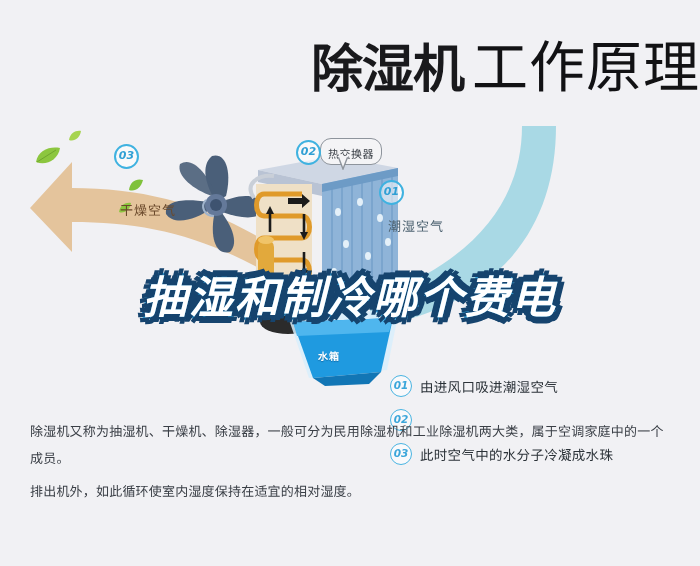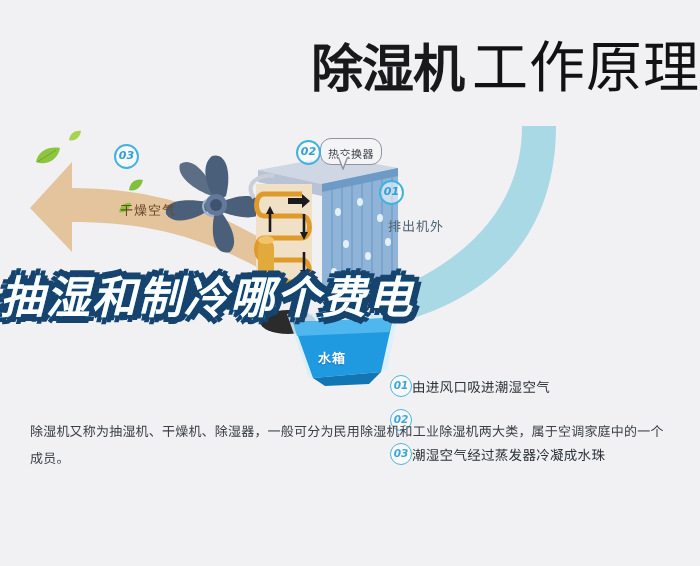--- a/index.html
+++ b/index.html
@@ -99,21 +99,21 @@
     position: absolute;
     left: 283px;
     top: 188px;
     width: 120px;
     height: 78px;
   }
   .tank-label {
     position: absolute;
     left: 318px;
     top: 228px;
-    font-size: 13px;
+    font-size: 10px;
     color: #ffffff;
     font-weight: 700;
     letter-spacing: 1px;
     text-shadow: 0 1px 1px rgba(0,60,110,.45);
   }
 
   
   .badge {
     position: absolute;
     width: 21px;
@@ -194,33 +194,34 @@
     color: #3ba6da;
     font-size: 10.5px;
     font-weight: 700;
     font-style: italic;
     line-height: 18px;
     text-align: center;
     background: rgba(255,255,255,.6);
     font-family: "DejaVu Sans", sans-serif;
   }
   .legend-text {
+    margin-left: 8px;
     font-size: 13.5px;
     color: #2b3238;
     letter-spacing: .3px;
     white-space: nowrap;
   }
 
   
   .overlay {
     position: absolute;
     left: 0;
     top: 262px;
     width: 700px;
-    text-align: left;
+    text-align: center;
     pointer-events: none;
   }
   .overlay-text {
     display: inline-block;
     font-family: "DejaVu Sans", "Liberation Sans", sans-serif;
     font-size: 44px;
     font-weight: 700;
     font-style: italic;
     letter-spacing: 2px;
     color: #ffffff;
@@ -371,41 +372,42 @@
     <svg class="callout-tail" viewBox="0 0 12 14">
       <path d="M1 0 L11 0 L6 13 Z" fill="#f4f4f6" stroke="#8e949c" stroke-width="1.4"></path>
       <path d="M1 0 L11 0" stroke="#f4f4f6" stroke-width="2.4"></path>
     </svg>
 
     <div class="badge" id="badge-03i">03</div>
     <div class="badge" id="badge-02i">02</div>
     <div class="badge" id="badge-01i">01</div>
 
     <div class="air-label" id="label-dry">干燥空气</div>
-    <div class="air-label" id="label-humid">排出机外</div>
+    <div class="air-label" id="label-humid">潮湿空气</div>
 
     <div class="legend">
       <div class="legend-row">
         <div class="legend-badge">01</div>
         <div class="legend-text">由进风口吸进潮湿空气</div>
       </div>
       <div class="legend-row">
         <div class="legend-badge">02</div>
       </div>
       <div class="legend-row">
         <div class="legend-badge">03</div>
-        <div class="legend-text">潮湿空气经过蒸发器冷凝成水珠</div>
+        <div class="legend-text">此时空气中的水分子冷凝成水珠</div>
       </div>
     </div>
 
   </div>
 
   <div class="overlay">
     <span class="overlay-text">抽湿和制冷哪个费电</span>
   </div>
 
   <div class="copy" id="para-1">
     <p>除湿机又称为抽湿机、干燥机、除湿器，一般可分为民用除湿机和工业除湿机两大类，属于空调家庭中的一个成员。</p>
   </div>
   <div class="copy" id="para-2">
+    <p>排出机外，如此循环使室内湿度保持在适宜的相对湿度。</p>
   </div>
 
 </div>
 
 </body></html>

